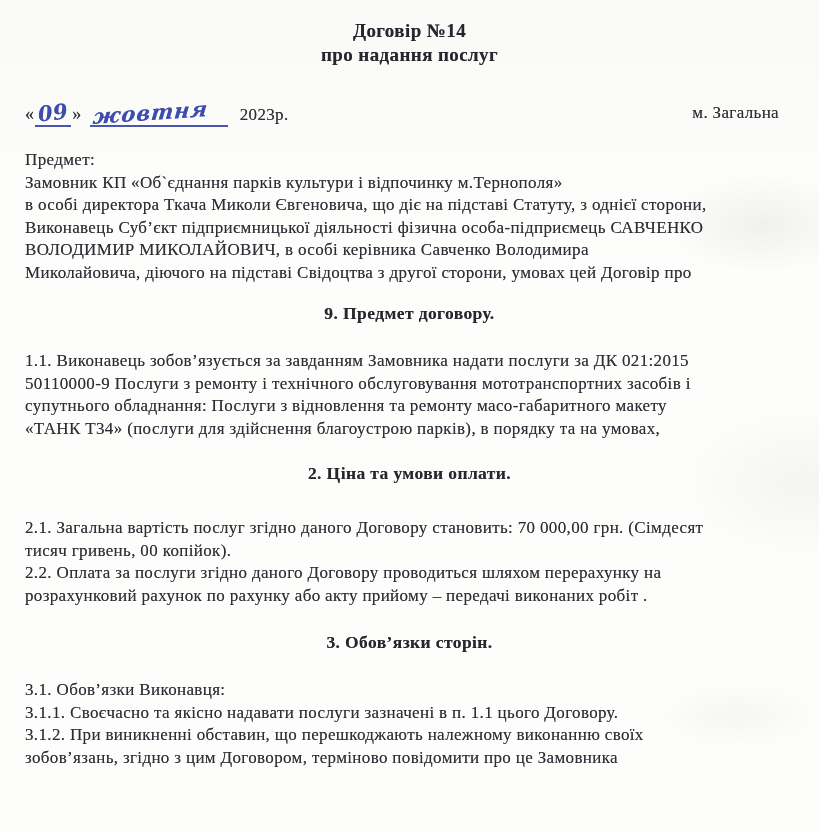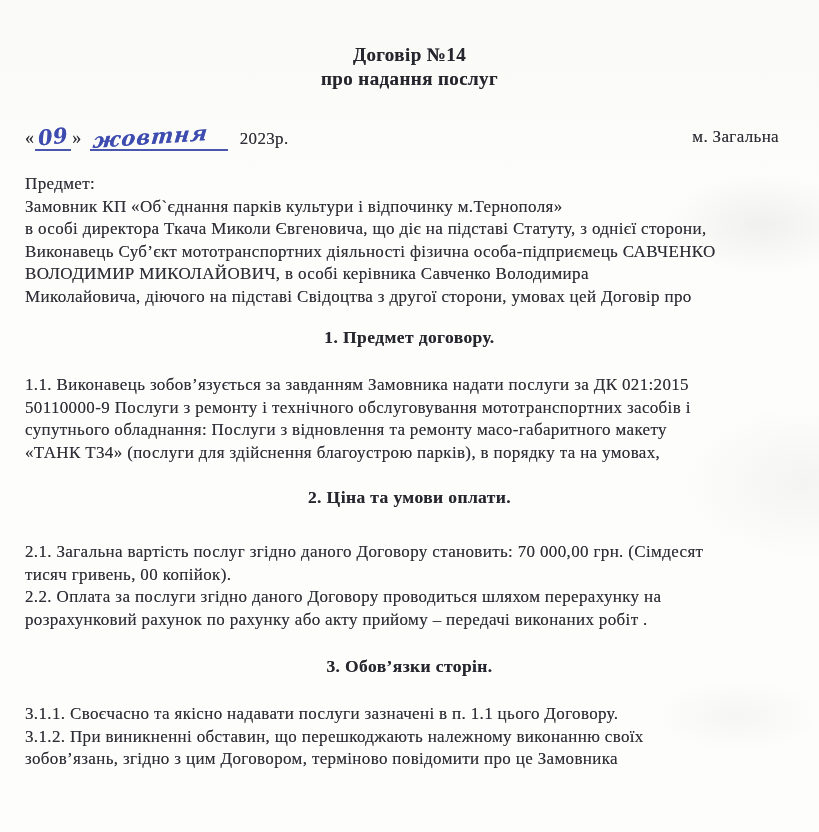--- a/index.html
+++ b/index.html
@@ -21,21 +21,21 @@
     position: relative;
     width: 819px;
     height: 832px;
     font-family: "Liberation Serif", "DejaVu Serif", serif;
     color: #2e2e36;
     font-size: 17px;
     letter-spacing: 0.35px;
     text-shadow: 0 0 0.6px rgba(45,45,58,0.55);
   }
   .title-block {
-    padding-top: 43px;
+    padding-top: 19px;
     text-align: center;
     font-weight: bold;
     font-size: 19px;
     line-height: 24px;
     letter-spacing: 0.4px;
     color: #26262e;
   }
   .date-row {
     display: flex;
     justify-content: space-between;
@@ -101,44 +101,45 @@
     <div class="date-left">
       <span class="printed-q">«</span><span class="hw-wrap u-day"><span class="hw hw-day">09</span></span><span class="printed-q">»</span><span class="hw-wrap u-month"><span class="hw hw-month">жовтня</span></span><span class="year">2023р.</span>
     </div>
     <div class="city-label">м. Загальна</div>
   </div>
 
   <div class="para intro">
     <div class="ln">Предмет:</div>
     <div class="ln">Замовник КП «Об`єднання парків культури і відпочинку м.Тернополя»</div>
     <div class="ln">в особі директора Ткача Миколи Євгеновича,  що діє на підставі Статуту, з однієї сторони,</div>
-    <div class="ln">Виконавець Суб’єкт мототранспортних діяльності фізична особа-підприємець САВЧЕНКО</div>
+    <div class="ln">Виконавець Суб’єкт підприємницької діяльності фізична особа-підприємець САВЧЕНКО</div>
     <div class="ln">ВОЛОДИМИР МИКОЛАЙОВИЧ, в особі керівника Савченко Володимира</div>
     <div class="ln">Миколайовича, діючого на підставі Свідоцтва з другої сторони, умовах цей Договір про</div>
   </div>
 
-  <div class="sec-heading h1-gap">1. Предмет договору.</div>
+  <div class="sec-heading h1-gap">9. Предмет договору.</div>
 
   <div class="para p1-gap">
     <div class="ln">1.1. Виконавець зобов’язується за завданням Замовника надати послуги за ДК 021:2015</div>
     <div class="ln">50110000-9 Послуги з ремонту і технічного обслуговування мототранспортних засобів і</div>
     <div class="ln">супутнього обладнання: Послуги з відновлення та ремонту масо-габаритного макету</div>
     <div class="ln">«ТАНК Т34» (послуги для здійснення благоустрою парків),  в порядку та на умовах,</div>
   </div>
 
   <div class="sec-heading h2-gap">2. Ціна та умови оплати.</div>
 
   <div class="para p2-gap">
     <div class="ln">2.1. Загальна вартість послуг згідно даного Договору становить: 70 000,00 грн. (Сімдесят</div>
     <div class="ln">тисяч гривень, 00 копійок).</div>
     <div class="ln">2.2. Оплата за послуги згідно даного Договору проводиться шляхом перерахунку на</div>
     <div class="ln">розрахунковий рахунок по рахунку або акту прийому – передачі виконаних робіт .</div>
   </div>
 
   <div class="sec-heading h3-gap">3. Обов’язки сторін.</div>
 
   <div class="para p3-gap">
+    <div class="ln">3.1. Обов’язки Виконавця:</div>
     <div class="ln">3.1.1. Своєчасно та якісно надавати послуги зазначені в п. 1.1 цього Договору.</div>
     <div class="ln">3.1.2. При виникненні обставин, що перешкоджають належному виконанню своїх</div>
     <div class="ln">зобов’язань, згідно з цим Договором, терміново повідомити про це Замовника</div>
   </div>
 
 </div>
 
 </body></html>

